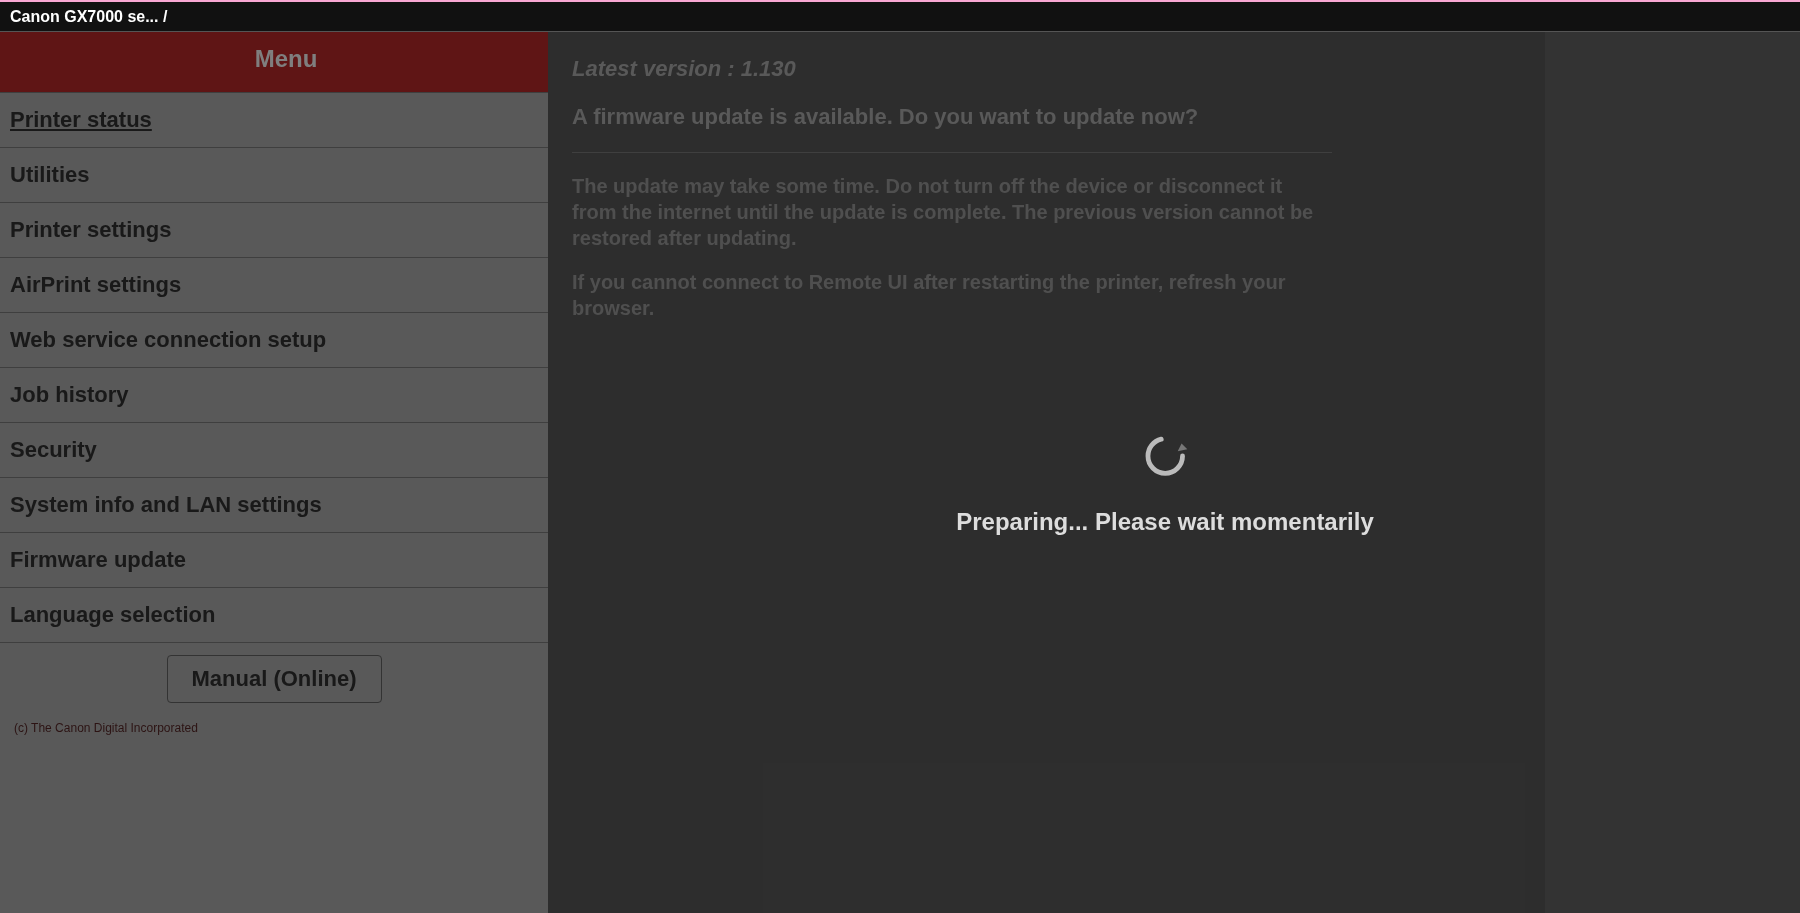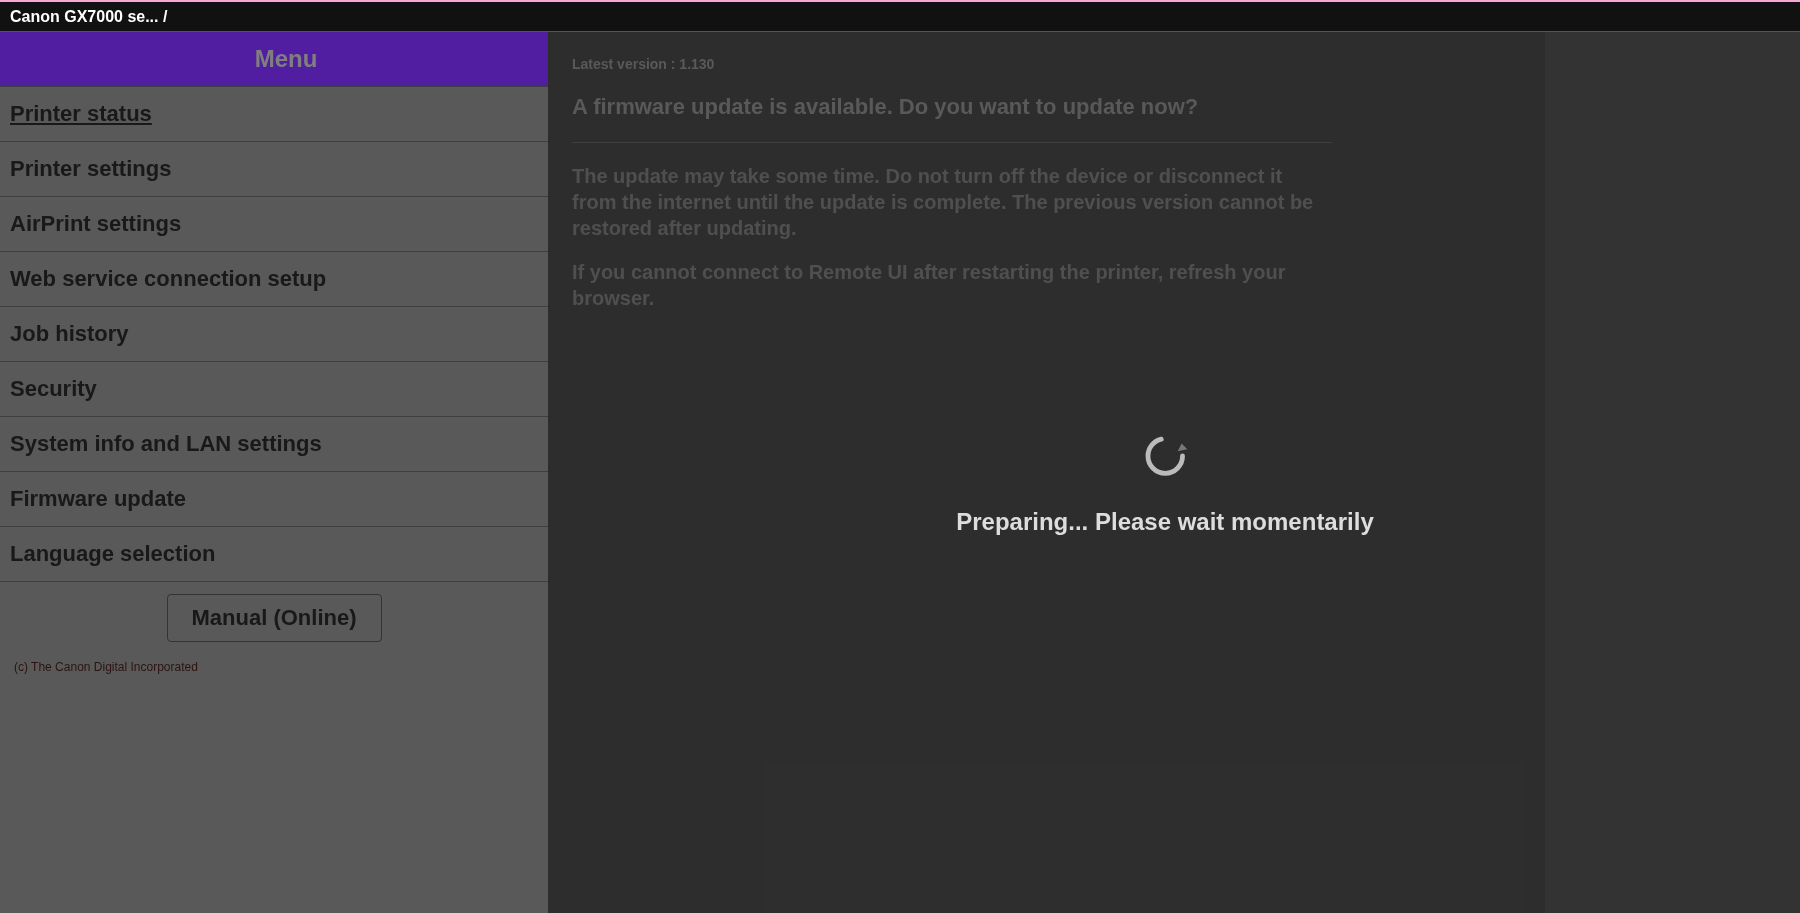--- a/index.html
+++ b/index.html
@@ -8,38 +8,38 @@
     .viewport { width: 1800px; height: 913px; position: relative; background: #333; overflow: hidden; }
 
     
     .topbar { background: #111; height: 32px; border-top: 2px solid #f9a8d4; border-bottom: 1px solid #555; padding-left: 10px; }
     .topbar-text { color: #fff; font-size: 16px; line-height: 30px; font-weight: bold; }
 
     .content-wrap { position: relative; width: 1545px; height: calc(100% - 32px); }
 
     
     .sidebar { position: absolute; left: 0; top: 0; width: 548px; height: 100%; background: #777; }
-    .menu-header { background: #6d28d9; color: #aaa; font-size: 24px; font-weight: bold; text-align: center; height: 54px; line-height: 54px; padding-left: 24px; }
+    .menu-header { background: #7f1d1d; color: #aaa; font-size: 24px; font-weight: bold; text-align: center; height: 60px; line-height: 54px; padding-left: 24px; }
     .menu-items { }
     .menu-item { background: #777; color: #222; font-size: 22px; font-weight: bold; padding: 14px 10px; border-bottom: 1px solid #555; cursor: pointer; }
     .menu-item:first-child { border-top: 1px solid #555; text-decoration: underline; }
     .manual-row { padding: 12px 10px; text-align: center; }
     .manual-btn { display: inline-block; background: #777; border: 1px solid #444; color: #222; font-size: 22px; font-weight: bold; padding: 10px 24px; border-radius: 4px; cursor: pointer; }
     .footer-line { color: #3b1a1a; font-size: 12px; padding: 6px 14px; }
 
     
     .main { position: absolute; left: 548px; top: 0; right: 0; height: 100%; background: #3d3d3d; }
     .main-header { background: #333; height: 54px; position: relative; border-bottom: 1px solid #444; }
     .back-chevron { position: absolute; left: 20px; top: 0; height: 54px; display: flex; align-items: center; cursor: pointer; }
     .back-chevron svg { width: 18px; height: 30px; }
     .main-title { color: #999; font-size: 24px; font-weight: bold; text-align: center; line-height: 54px; }
 
     .main-body { padding: 24px 24px; color: #888; }
     .section { border-bottom: 1px solid #555; padding-bottom: 22px; margin-bottom: 20px; max-width: 760px; }
-    .line1 { font-size: 14px; font-weight: bold; color: #777; margin-bottom: 22px; }
+    .line1 { font-size: 22px; font-weight: bold; color: #777; margin-bottom: 22px; font-style: italic; }
     .line2 { font-size: 22px; font-weight: bold; color: #777; }
     .para { font-size: 20px; font-weight: bold; color: #6a6a6a; margin-bottom: 18px; max-width: 760px; line-height: 1.3; }
 
     
     .dim-overlay { position: absolute; inset: 0; background: rgba(0,0,0,0.25); pointer-events: none; }
 
     
     .busy-layer { position: absolute; left: 0; top: 12px; width: 100%; height: 100%; pointer-events: none; border-radius: 13px; }
     .spinner-wrap { position: absolute; left: 1165px; top: 420px; transform: translate(-50%, 0); }
     .spinner { width: 48px; height: 48px; margin: 0 auto 28px; }
@@ -53,20 +53,21 @@
 <div class="viewport">
   <div class="topbar">
     <span class="topbar-text">Canon GX7000 se... /</span>
   </div>
 
   <div class="content-wrap">
     <div class="sidebar">
       <div class="menu-header">Menu</div>
       <div class="menu-items" id="menu-items">
           <div class="menu-item">Printer status</div>
+          <div class="menu-item">Utilities</div>
           <div class="menu-item">Printer settings</div>
           <div class="menu-item">AirPrint settings</div>
           <div class="menu-item">Web service connection setup</div>
           <div class="menu-item">Job history</div>
           <div class="menu-item">Security</div>
           <div class="menu-item">System info and LAN settings</div>
           <div class="menu-item">Firmware update</div>
           <div class="menu-item">Language selection</div>
         </div>
       <div class="manual-row">

